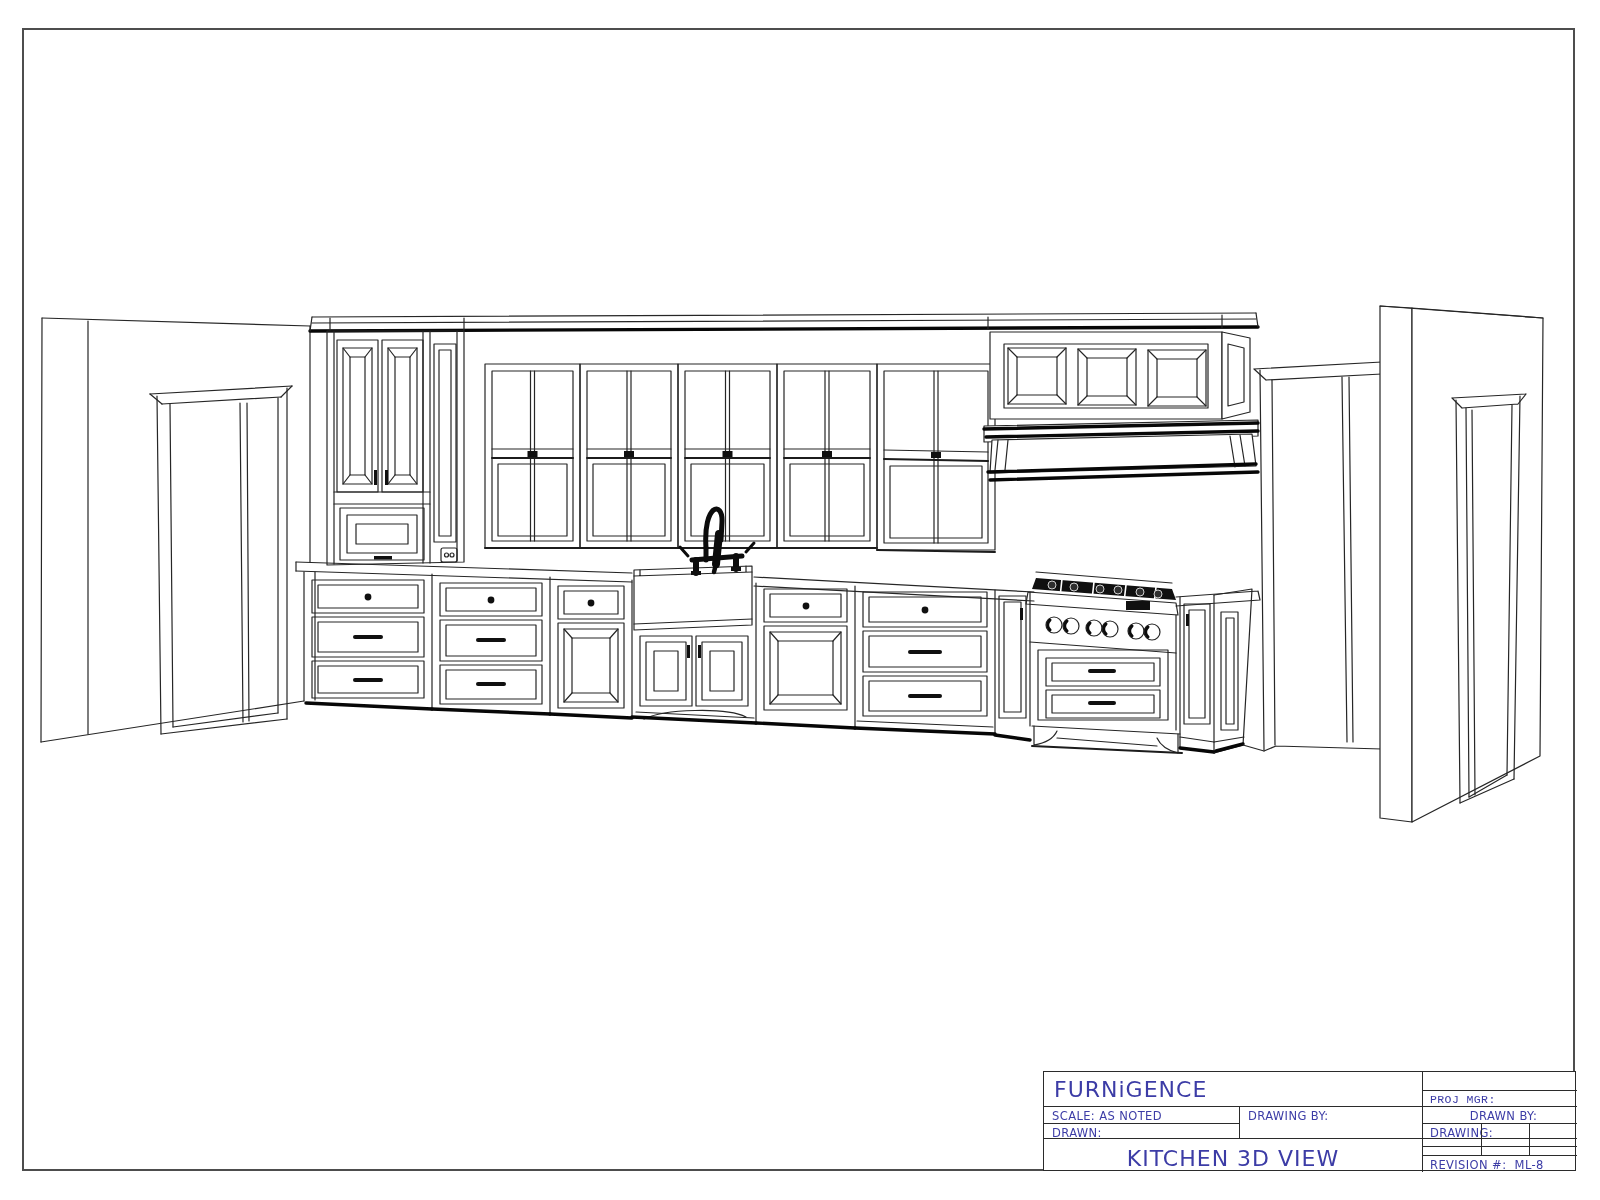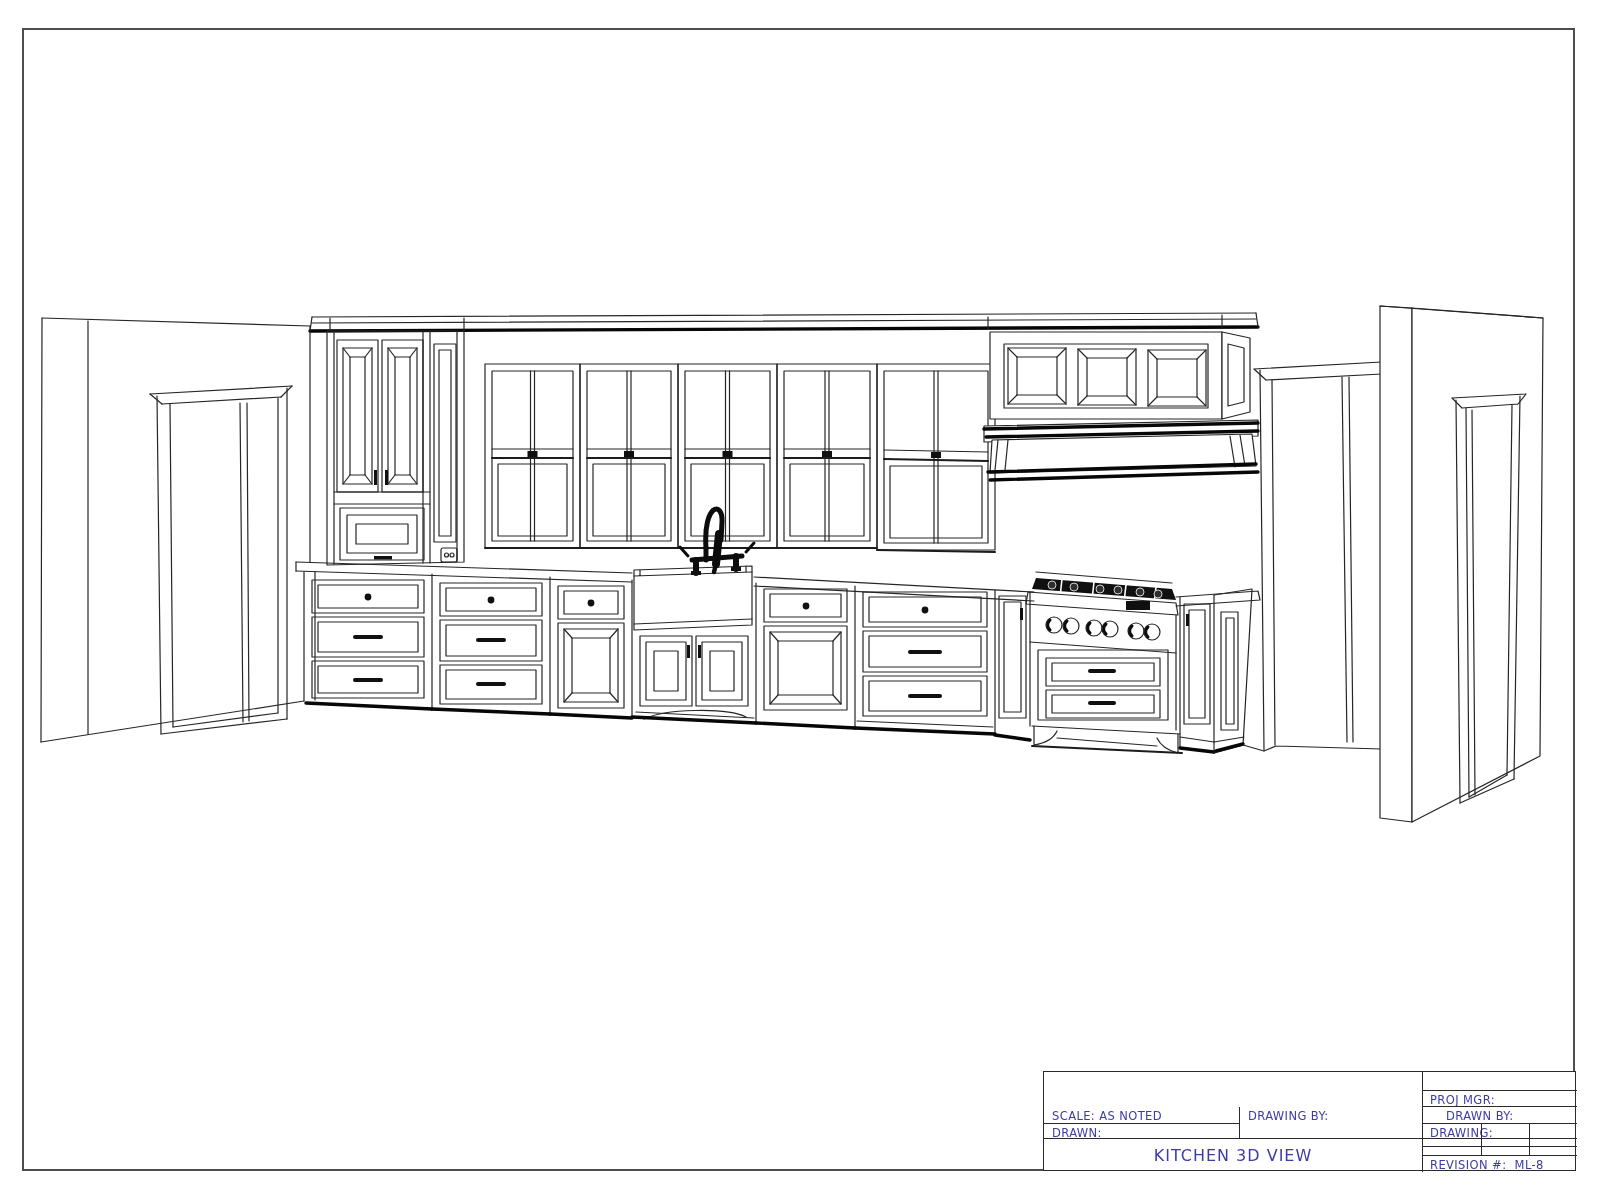--- a/index.html
+++ b/index.html
@@ -22,21 +22,21 @@
   
   .tb {
     position:absolute; left:1043px; top:1071px; width:533px; height:100px;
     box-sizing:border-box; border:1.6px solid #2b2b2b; background:#fff; color:#3c3ca6;
   }
   .tb .cell { position:absolute; box-sizing:border-box; font-size:11.5px;
     letter-spacing:0.4px; padding:2px 0 0 8px; white-space:nowrap; overflow:hidden; }
   .tb .bb { border-bottom:1.4px solid #2b2b2b; }
   .tb .vline { position:absolute; box-sizing:border-box; border-left:1.4px solid #2b2b2b; width:0; }
   .tb .company { font-size:22px; letter-spacing:1px; padding-top:5px; padding-left:10px; }
-  .tb .viewtitle { font-size:16px; letter-spacing:1px; text-align:center; padding:7px 0 0 0; }
+  .tb .viewtitle { font-size:22px; letter-spacing:1px; text-align:center; padding:7px 0 0 0; }
 </style>
 </head>
 <body>
 
 <div class="sheet-border"></div>
 
 <svg class="drawing" width="1600" height="1200" viewBox="0 0 1600 1200">
 
   <g>
     <path class="ln" d="M42,318 L310,326"></path>
@@ -353,30 +353,31 @@
       <path class="ln" d="M1456,400 L1460,803 M1466,408 L1469,797"></path>
       <path class="ln" d="M1520,396 L1514,779 M1512,405 L1507,775"></path>
       <path class="ln" d="M1472,410 L1475,795"></path>
       <path class="ln" d="M1460,803 L1514,779 M1469,797 L1507,775"></path>
     </g>
   </g>
 </svg>
 
 <div class="tb">
 
+  <div class="cell company bb" style="left:0;top:0;width:378px;height:35px;">FURNiGENCE</div>
   <div class="cell bb" style="left:0;top:35px;width:195px;height:17px;">SCALE: AS NOTED</div>
   <div class="cell bb" style="left:195px;top:35px;width:183px;height:32px;border-left:1.4px solid #2b2b2b;">DRAWING BY:</div>
   <div class="cell bb" style="left:0;top:52px;width:195px;height:15px;">DRAWN:</div>
   <div class="cell viewtitle" style="left:0;top:67px;width:378px;height:33px;">KITCHEN 3D VIEW</div>
 
   <div class="vline" style="left:378px;top:0;height:100px;"></div>
 
   <div class="cell bb" style="left:378px;top:0;width:155px;height:19px;"></div>
-  <div class="cell bb" style="left:378px;top:19px;width:155px;height:16px;">PROJ MGR:</div>
-  <div class="cell bb" style="left:378px;top:35px;width:155px;height:17px;padding-left:24px;">DRAWN BY:</div>
+  <div class="cell bb" style="left:378px;top:19px;width:155px;height:16px;font-family:Liberation Mono, monospace;">PROJ MGR:</div>
+  <div class="cell bb" style="left:378px;top:35px;width:155px;height:17px;padding-left:8px;text-align:center;">DRAWN BY:</div>
   <div class="cell bb" style="left:378px;top:52px;width:155px;height:15px;">DRAWING:</div>
   <div class="cell bb" style="left:378px;top:67px;width:155px;height:8px;"></div>
   <div class="cell bb" style="left:378px;top:75px;width:155px;height:9px;"></div>
   <div class="cell" style="left:378px;top:84px;width:155px;height:16px;">
     <span>REVISION #:</span>&nbsp;
     <span>ML-8</span>
   </div>
 
   <div class="vline" style="left:437px;top:52px;height:32px;"></div>
   <div class="vline" style="left:485px;top:52px;height:32px;"></div>

